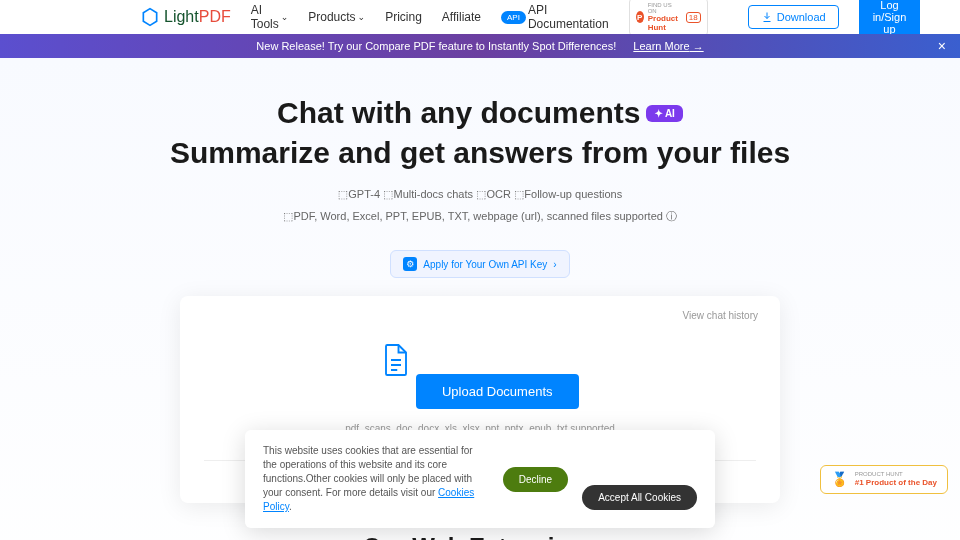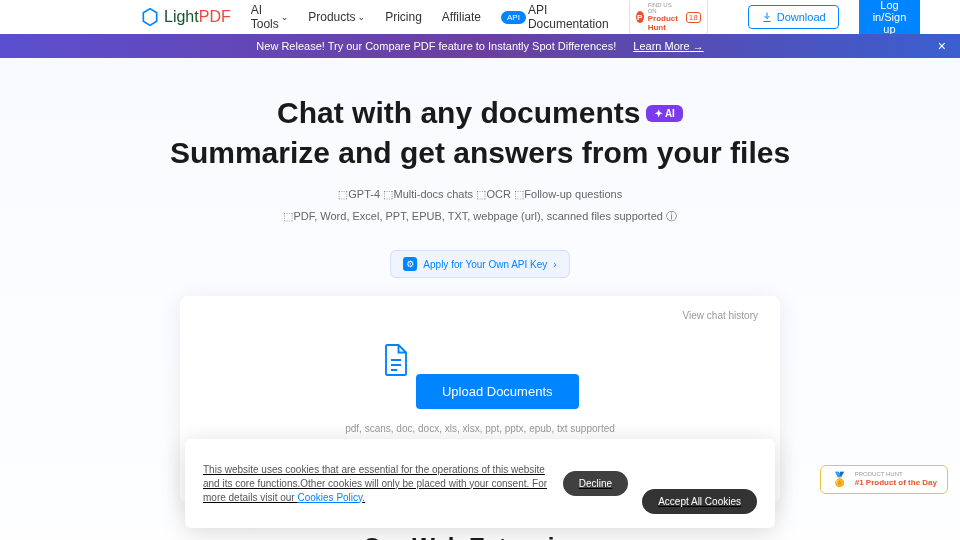--- a/index.html
+++ b/index.html
@@ -43,24 +43,24 @@
     .upload-btn { background: #0084ff; color: #fff; border: none; padding: 10px 26px; border-radius: 4px; font-size: 13px; cursor: pointer; }
     .upload-formats { font-size: 10px; color: #999; margin-top: 14px; }
     .upload-url { border-top: 1px solid #eee; margin-top: 26px; padding: 14px 0; color: #0084ff; font-size: 12px; display: flex; align-items: center; justify-content: center; gap: 6px; cursor: pointer; }
     
     .ph-side-badge { position: fixed; right: 12px; top: 465px; border: 1px solid #f0c040; border-radius: 6px; padding: 5px 10px; background: #fff; display: flex; align-items: center; gap: 6px; }
     .ph-medal { font-size: 14px; }
     .ph-side-text { font-size: 8px; line-height: 1.2; }
     .ph-side-sub { color: #999; font-size: 6px; }
     .ph-side-main { color: #ea532a; font-weight: bold; }
     
-    .cookie-banner { position: fixed; bottom: 12px; left: 50%; transform: translateX(-50%); width: 590px; background: #fff; box-shadow: 0 4px 24px rgba(0,0,0,0.15); border-radius: 6px; padding: 14px 18px; display: flex; align-items: center; gap: 14px; text-decoration: underline; }
+    .cookie-banner { position: fixed; bottom: 12px; left: 50%; transform: translateX(-50%); width: 470px; background: #fff; box-shadow: 0 4px 24px rgba(0,0,0,0.15); border-radius: 6px; padding: 14px 18px; display: flex; align-items: center; gap: 14px; }
     .cookie-text { font-size: 10px; color: #555; flex: 1; line-height: 1.4; }
     .cookie-link { color: #0084ff; text-decoration: underline; cursor: pointer; }
-    .decline-btn { background: #404040; color: #fff; border: none; padding: 7px 16px; border-radius: 14px; font-size: 10px; cursor: pointer; }
+    .decline-btn { background: #4d7c0f; color: #fff; border: none; padding: 7px 16px; border-radius: 14px; font-size: 10px; cursor: pointer; }
     .accept-btn { background: #333; color: #fff; border: none; padding: 7px 16px; border-radius: 14px; font-size: 10px; cursor: pointer; margin-top: 36px; }
     
     .web-ext { font-size: 24px; font-weight: 700; text-align: center; color: #1a1a1a; margin-top: 30px; }
     
     .chevron { font-size: 9px; }
   </style>
 </head>
 <body>
 
 <div class="header">

